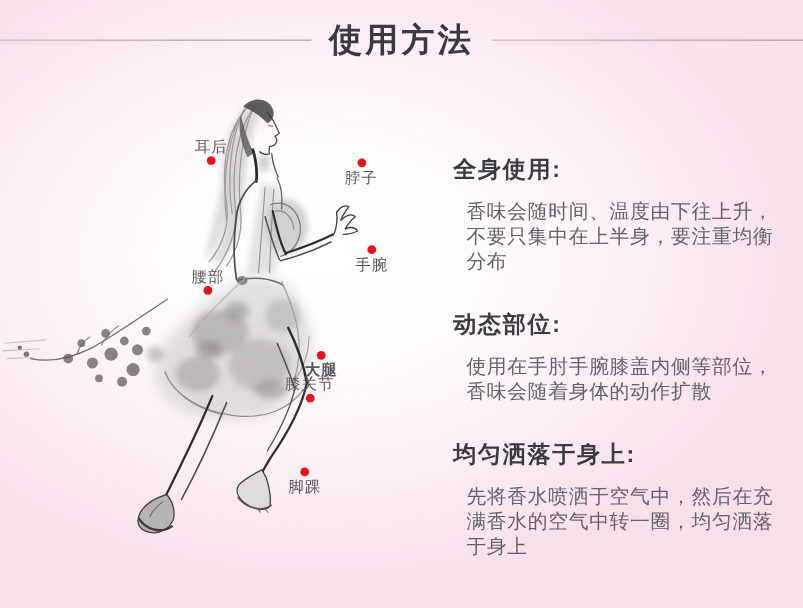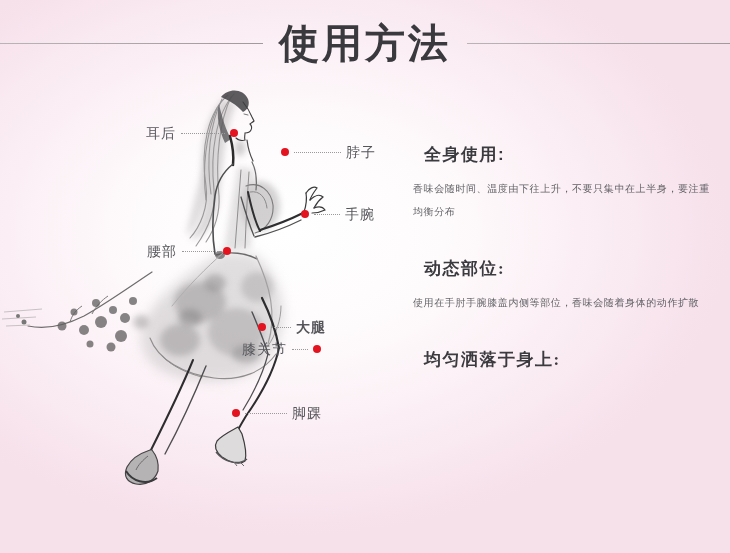--- a/index.html
+++ b/index.html
@@ -5,40 +5,40 @@
   html,body{margin:0;padding:0;background:#fff;}
   .canvas{
     position:relative;width:730px;height:553px;overflow:hidden;
     font-family:"Liberation Sans","DejaVu Sans",sans-serif;
     background:
       radial-gradient(ellipse 60% 55% at 40% 42%, #ffffff 0%, #fefbfc 35%, #fbeff5 65%, #f8e5ee 88%, #f6e0ea 100%);
   }
   
   .title-row{position:absolute;top:16px;left:0;right:0;display:flex;align-items:center;}
   .h-line{flex:1;height:1px;background:linear-gradient(to right,#b9b5b7,#9f9b9d);}
-  .page-title{margin:0 16px;font-size:40px;font-weight:600;color:#3a3a3e;letter-spacing:3px;white-space:nowrap;}
+  .page-title{margin:0 16px;font-size:30px;font-weight:600;color:#3a3a3e;letter-spacing:3px;white-space:nowrap;}
   
   .figure{position:absolute;left:0;top:0;}
   
-  .callout{position:absolute;display:flex;align-items:center;height:16px;}
+  .callout{position:absolute;display:flex;align-items:center;height:16px;flex-direction:column;}
   .callout .label{font-size:14px;color:#55555a;white-space:nowrap;letter-spacing:1px;line-height:16px;}
   .callout .leader{flex:1;border-top:1px dotted #9a9a9a;height:0;margin:0 5px;}
   .callout .dot{width:8px;height:8px;border-radius:50%;background:#e31420;flex:0 0 8px;}
   .co-behind-ear{left:146px;top:125px;width:92px;}
   .co-neck{left:233px;top:144px;width:95px;margin-left:48px;}
-  .co-wrist{left:301px;top:206px;width:74px;}
+  .co-wrist{left:301px;top:223px;width:74px;}
   .co-waist{left:147px;top:243px;width:84px;text-align:right;}
   .co-thigh{left:258px;top:319px;width:68px;font-weight:bold;}
   .co-knee{left:202px;top:341px;width:79px;margin-left:40px;}
-  .co-ankle{left:232px;top:405px;width:90px;}
+  .co-ankle{left:232px;top:425px;width:90px;}
   
   .content{position:absolute;left:412px;top:141px;width:306px;}
-  .section h3{font-size:17px;line-height:28px;font-weight:600;color:#3b3b3f;margin:0 12px 8px;letter-spacing:1.5px;}
-  .section p{font-size:10px;line-height:23px;color:#636367;margin:1px;letter-spacing:0.6px;}
-  .section + .section{margin-top:32px;font-family:Liberation Serif, serif;}
+  .section h3{font-size:21px;line-height:28px;font-weight:600;color:#3b3b3f;margin:0 0 8px;letter-spacing:1.5px;}
+  .section p{font-size:18px;line-height:23px;color:#636367;margin:12px;letter-spacing:0.6px;}
+  .section + .section{margin-top:32px;}
 </style>
 </head>
 <body>
 
 <div class="canvas">
 
   <div class="title-row">
     <div class="h-line"></div>
     <h1 class="page-title">使用方法</h1>
     <div class="h-line"></div>
@@ -203,16 +203,17 @@
     <div class="section">
       <h3>全身使用:</h3>
       <p>香味会随时间、温度由下往上升，不要只集中在上半身，要注重均衡分布</p>
     </div>
     <div class="section">
       <h3>动态部位:</h3>
       <p>使用在手肘手腕膝盖内侧等部位，香味会随着身体的动作扩散</p>
     </div>
     <div class="section">
       <h3>均匀洒落于身上:</h3>
+      <p>先将香水喷洒于空气中，然后在充满香水的空气中转一圈，均匀洒落于身上</p>
     </div>
   </div>
 
 </div>
 
 </body></html>

